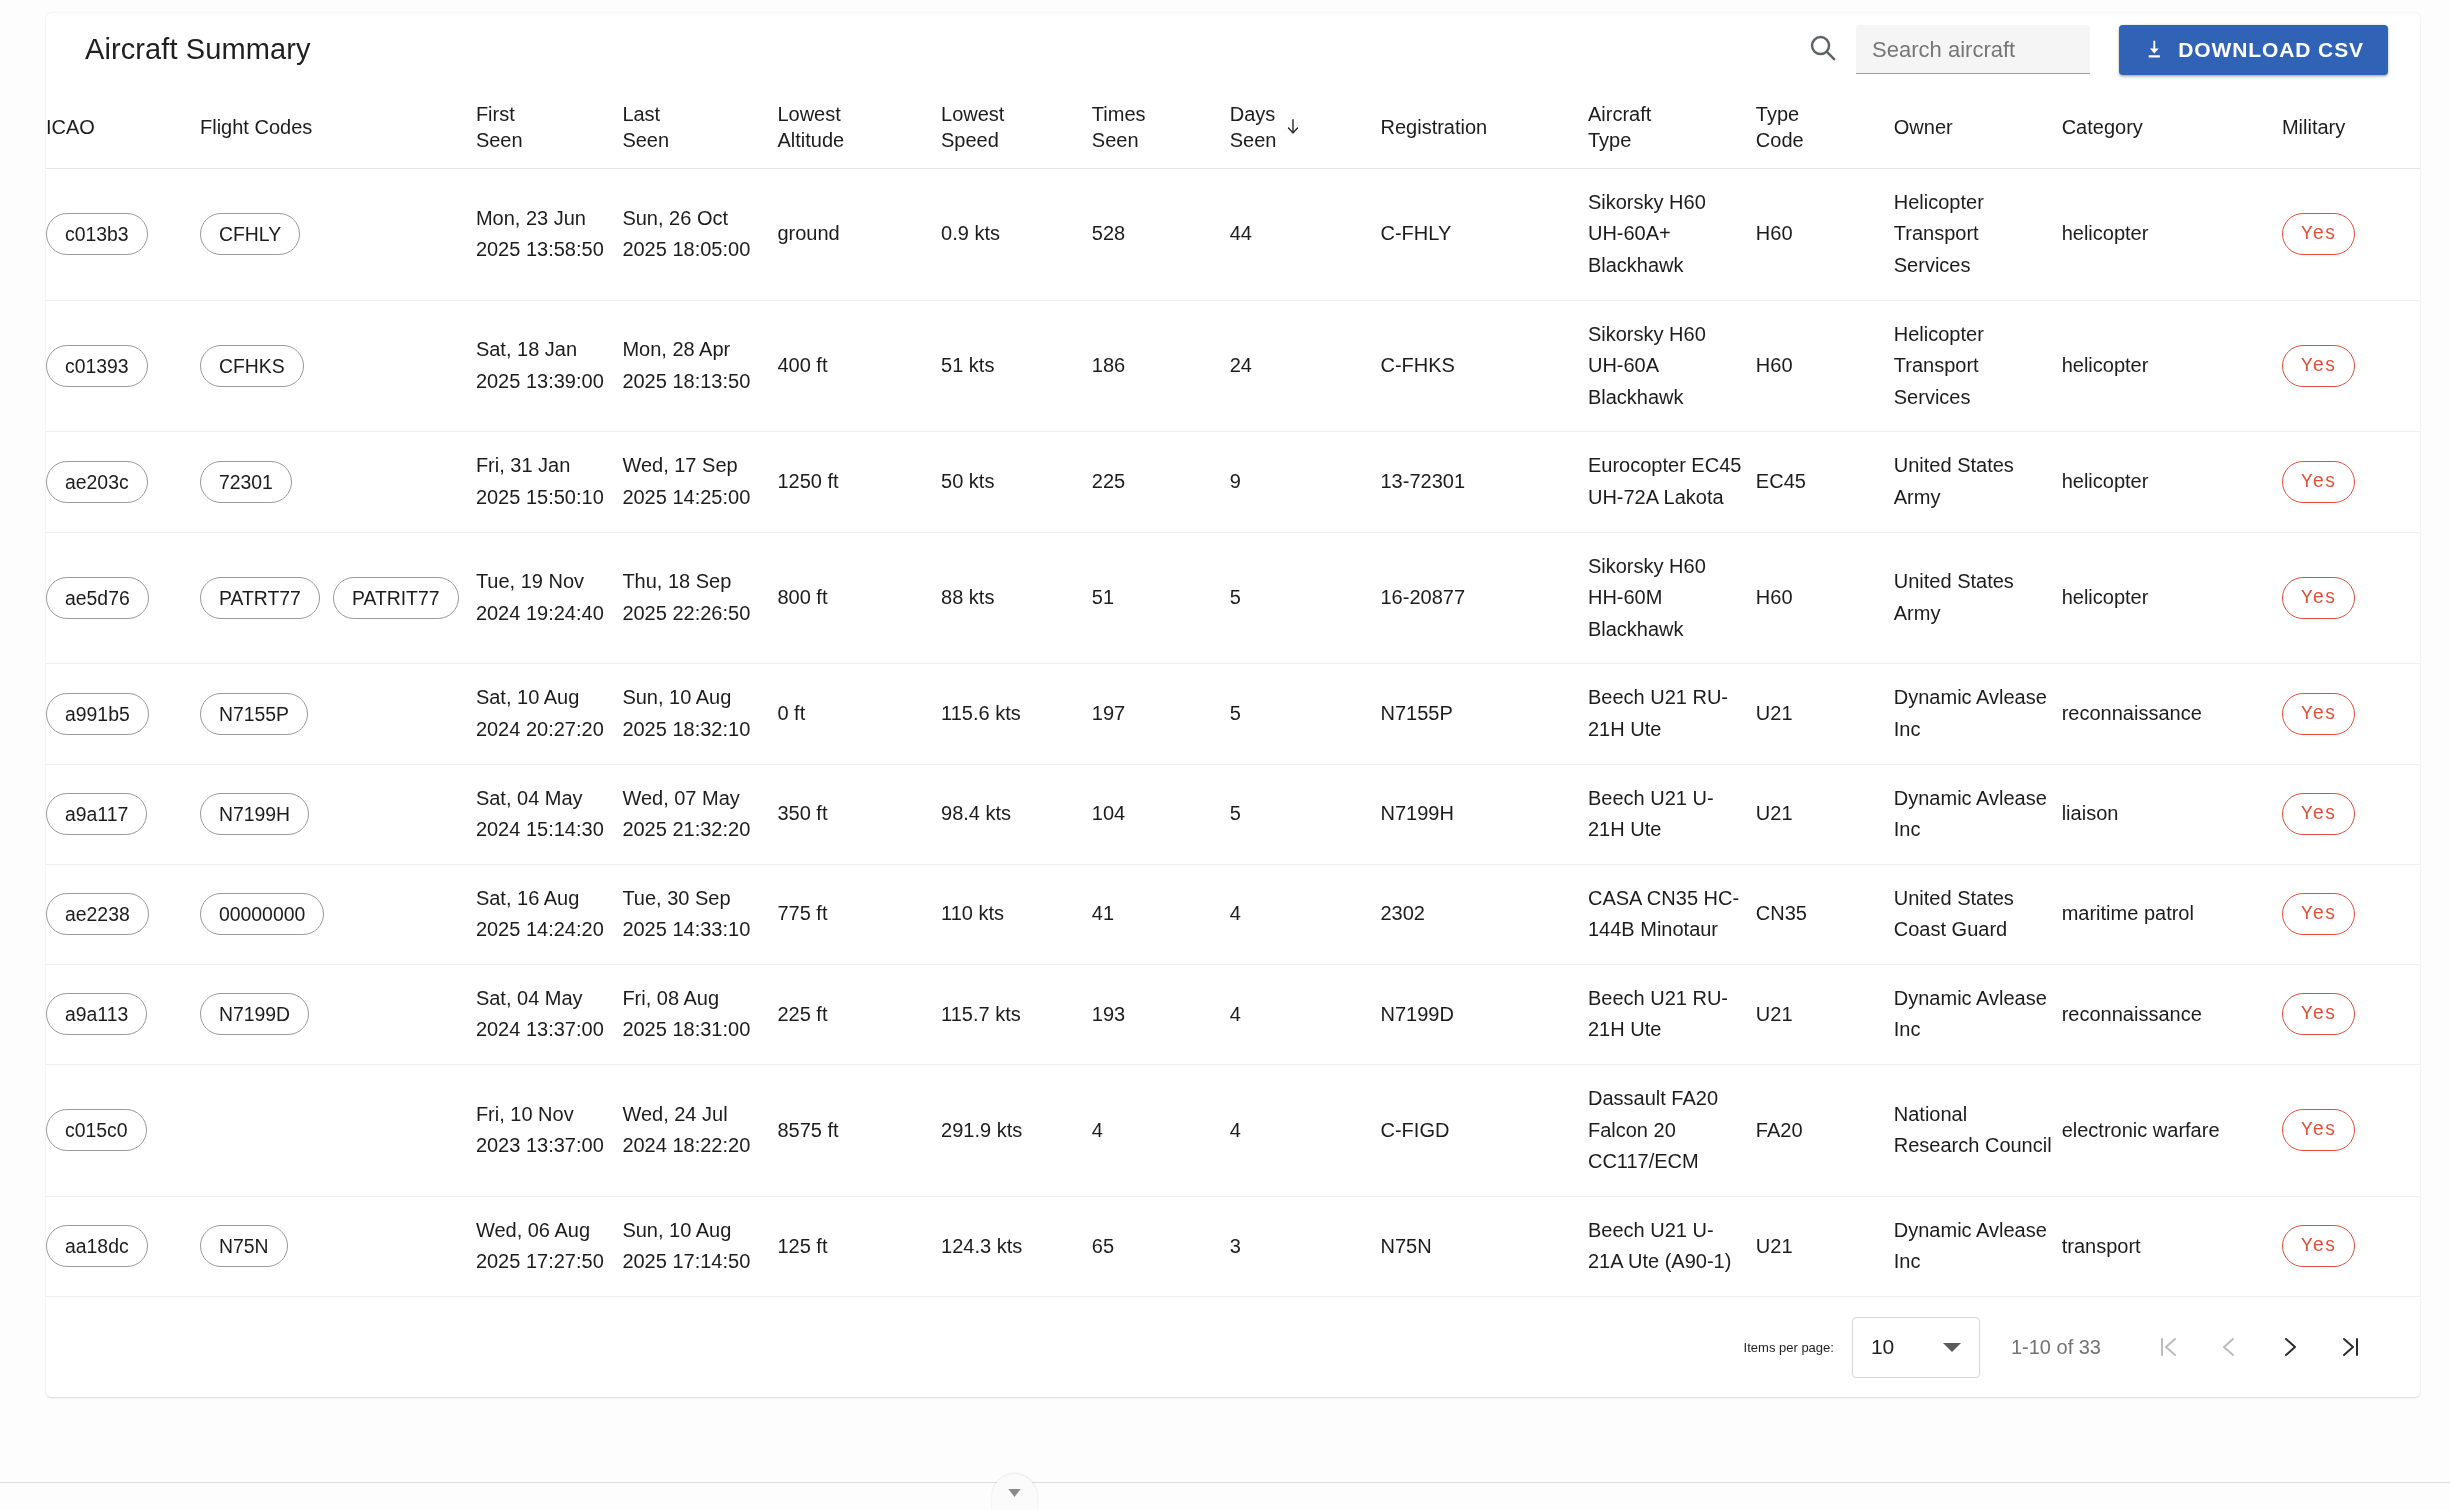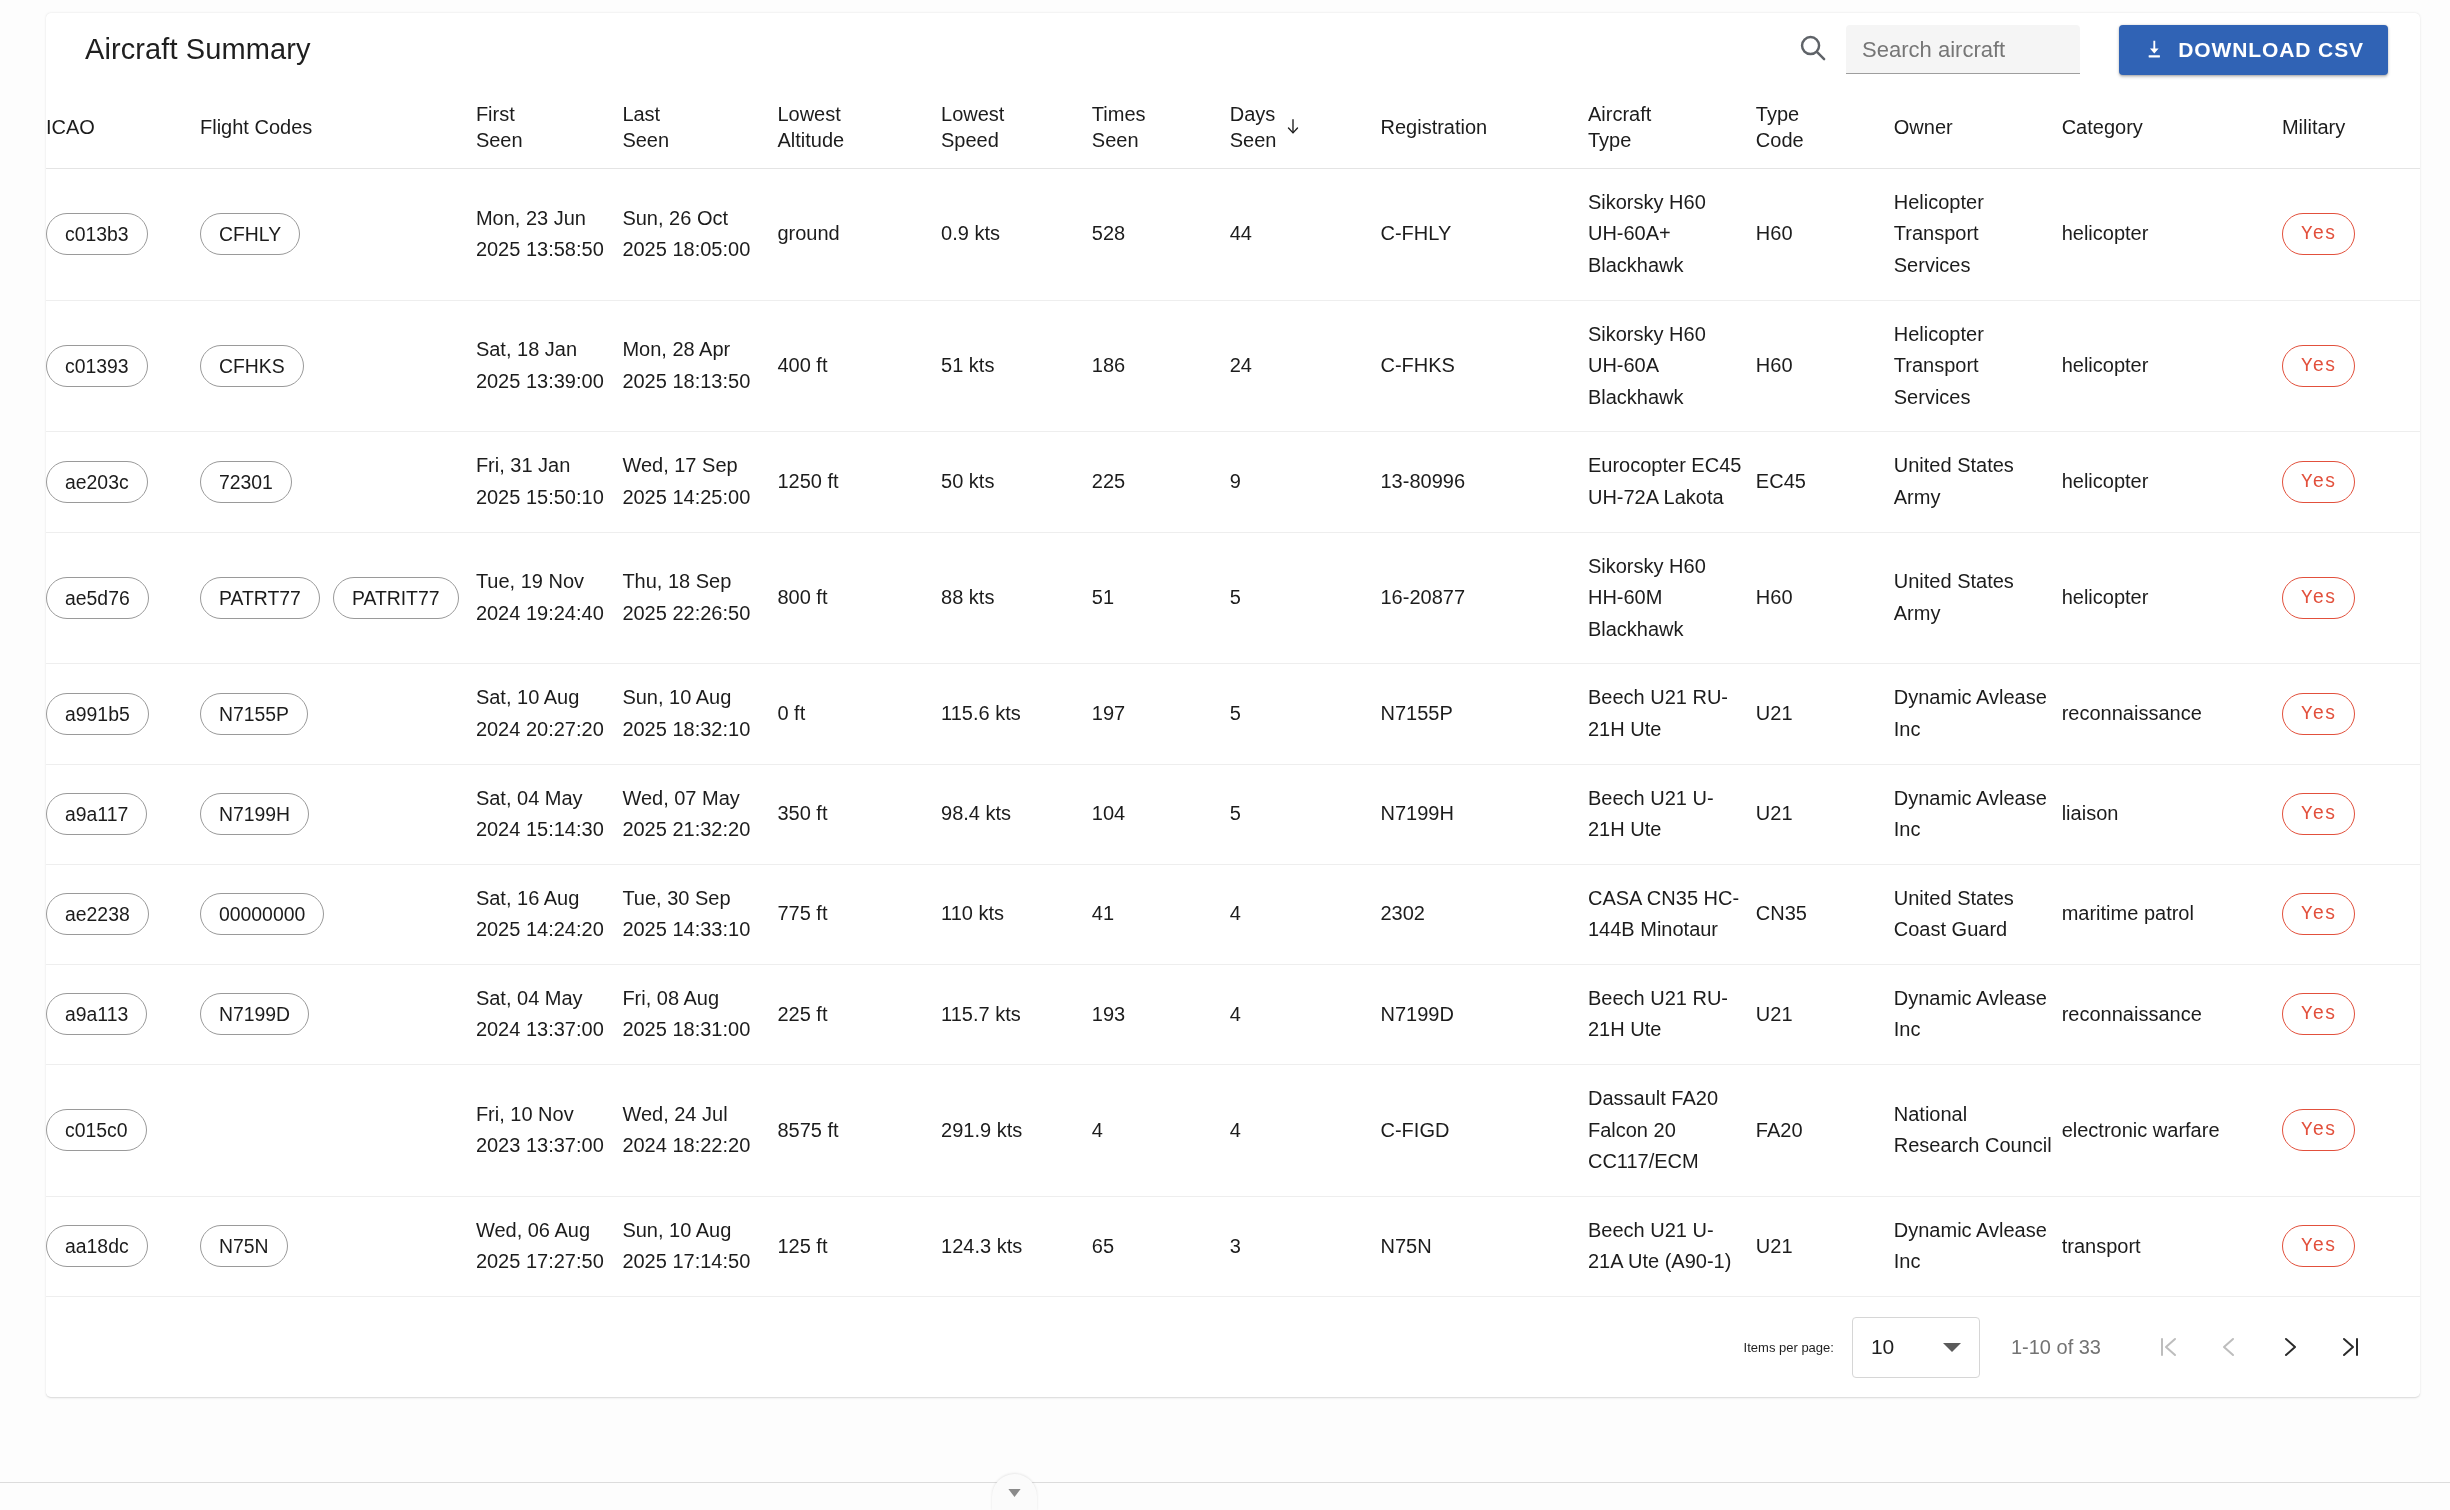--- a/index.html
+++ b/index.html
@@ -85,21 +85,20 @@
     color: #ffffff;
     border: 0;
     border-radius: 4px;
     box-shadow: 0 1.6px 3.2px rgba(0,0,0,.22), 0 0.8px 1.6px rgba(0,0,0,.14);
     font-family: "Liberation Sans", sans-serif;
     font-size: 21px;
     font-weight: 600;
     letter-spacing: 0.9px;
     cursor: pointer;
     white-space: nowrap;
-    margin-left: 10px;
   }
   .download-icon { width: 22.6px; height: 22.6px; flex: 0 0 auto; }
 
   
   table.data {
     width: 100%;
     border-collapse: collapse;
     table-layout: fixed;
   }
   table.data thead th {
@@ -404,21 +403,21 @@
               <div class="chips">
                 <span class="chip">72301</span>
               </div>
             </td>
             <td class="c-first">Fri, 31 Jan 2025 15:50:10</td>
             <td class="c-last">Wed, 17 Sep 2025 14:25:00</td>
             <td class="c-alt">1250 ft</td>
             <td class="c-spd">50 kts</td>
             <td class="c-times">225</td>
             <td class="c-days">9</td>
-            <td class="c-reg">13-80996</td>
+            <td class="c-reg">13-72301</td>
             <td class="c-atype">Eurocopter EC45 UH-72A Lakota</td>
             <td class="c-tcode">EC45</td>
             <td class="c-owner">United States Army</td>
             <td class="c-cat">helicopter</td>
             <td class="c-mil"><span class="chip-mil">Yes</span></td>
           </tr>
           <tr>
             <td class="c-icao"><span class="chip">ae5d76</span></td>
             <td class="c-flight">
               <div class="chips">

